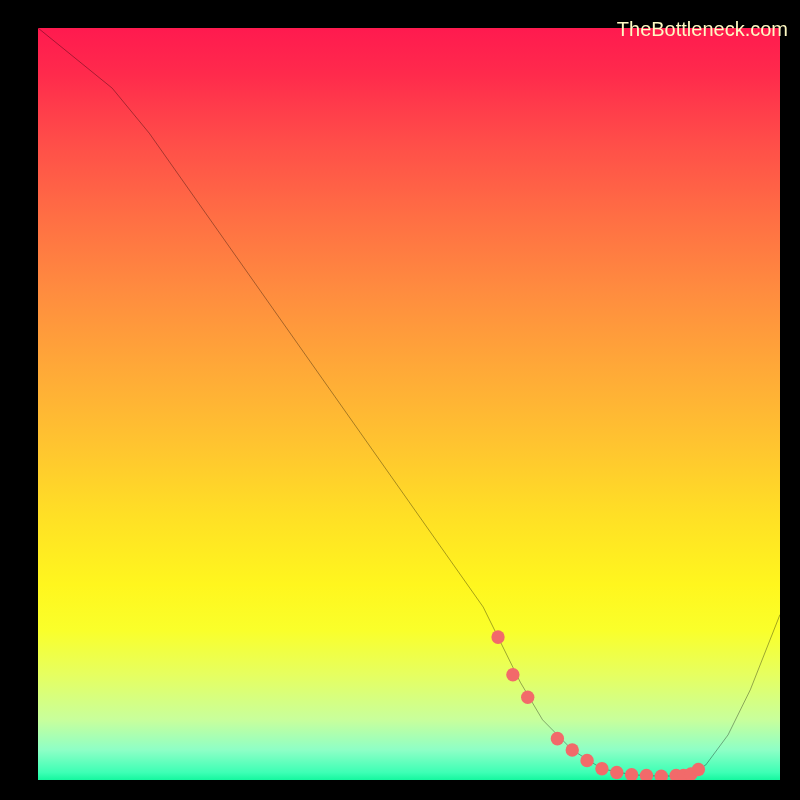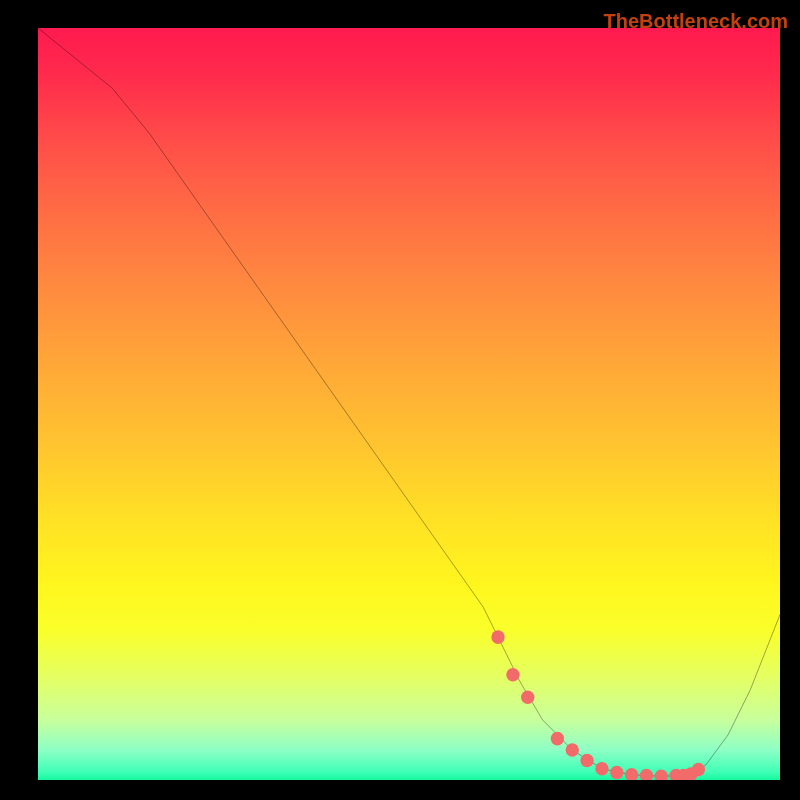--- a/index.html
+++ b/index.html
@@ -6,25 +6,25 @@
   body {
     width: 800px;
     height: 800px;
     background: #000;
     position: relative;
     font-family: Arial, sans-serif;
     overflow: hidden;
   }
   .watermark {
     position: absolute;
-    top: 10px;
+    top: 18px;
     right: 12px;
-    color: #c2410c;
+    color: #fef9c3;
     font-size: 20px;
-    font-weight: 700;
+    font-weight: 400;
     z-index: 10;
   }
   .plot-area {
     position: absolute;
     left: 38px;
     top: 28px;
     width: 742px;
     height: 752px;
   }
   .gradient-bg {

